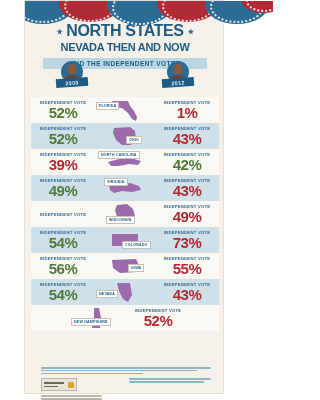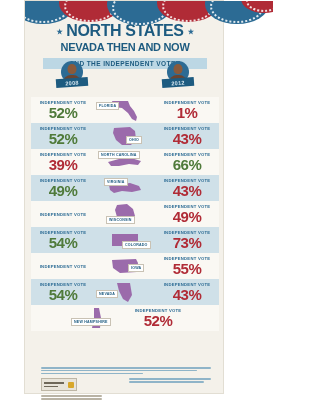--- a/index.html
+++ b/index.html
@@ -193,21 +193,21 @@
           <div class="val red">39%</div>
         </div>
         <div class="mapcell">
           <svg width="36" height="12" viewBox="0 0 36 12">
             <path d="M1 6 L12 3 L24 2 L34 5 L31 9 L22 8 L12 10 L4 10 Z"></path>
           </svg>
           <div class="stbanner" style="left: 6px; top: 2px;">NORTH CAROLINA</div>
         </div>
         <div class="stat">
           <div class="lbl">INDEPENDENT VOTE</div>
-          <div class="val green">66%</div>
+          <div class="val green">42%</div>
         </div>
       </div>
       <div class="row even">
         <div class="stat">
           <div class="lbl">INDEPENDENT VOTE</div>
           <div class="val green">49%</div>
         </div>
         <div class="mapcell">
           <svg width="34" height="14" viewBox="0 0 34 14">
             <path d="M1 4 L12 3 L22 2 L31 5 L33 9 L24 11 L14 10 L6 12 L2 9 Z"></path>
@@ -246,20 +246,21 @@
           <div class="stbanner" style="left: 30px; top: 14px;">COLORADO</div>
         </div>
         <div class="stat">
           <div class="lbl">INDEPENDENT VOTE</div>
           <div class="val red">73%</div>
         </div>
       </div>
       <div class="row odd">
         <div class="stat">
           <div class="lbl">INDEPENDENT VOTE</div>
+          <div class="val green">56%</div>
         </div>
         <div class="mapcell">
           <svg width="30" height="18" viewBox="0 0 30 18">
             <path d="M2 3 L26 2 L28 6 L27 15 L10 16 L3 11 Z"></path>
           </svg>
           <div class="stbanner" style="left: 36px; top: 11px;">IOWA</div>
         </div>
         <div class="stat">
           <div class="lbl">INDEPENDENT VOTE</div>
           <div class="val red">55%</div>

